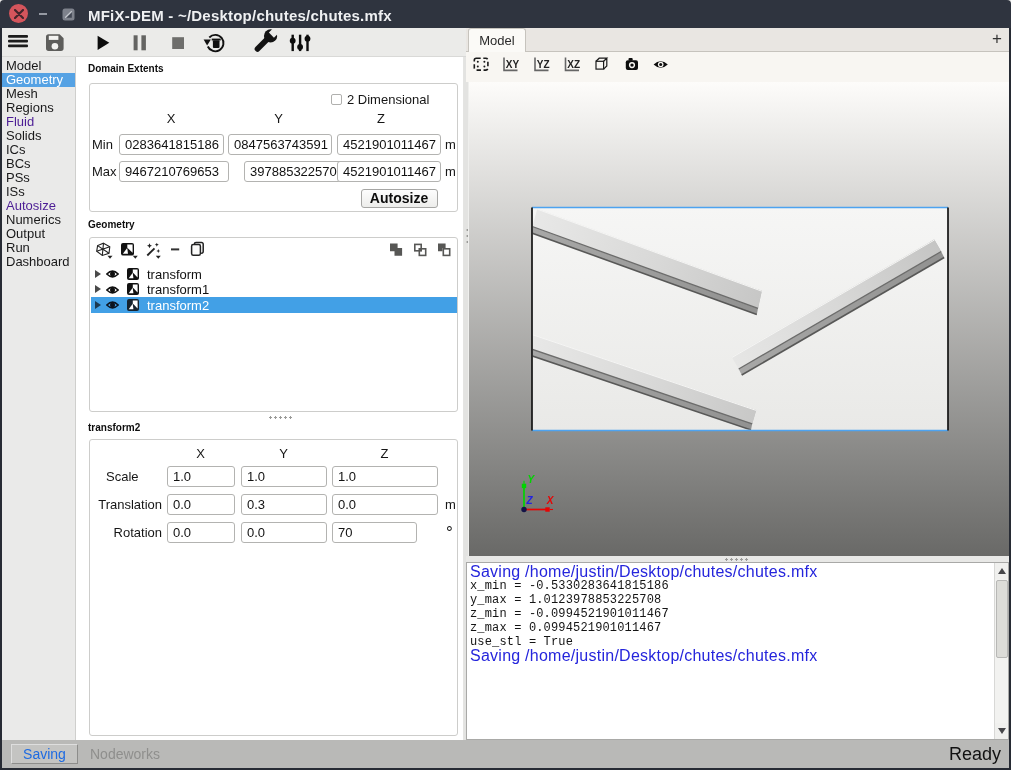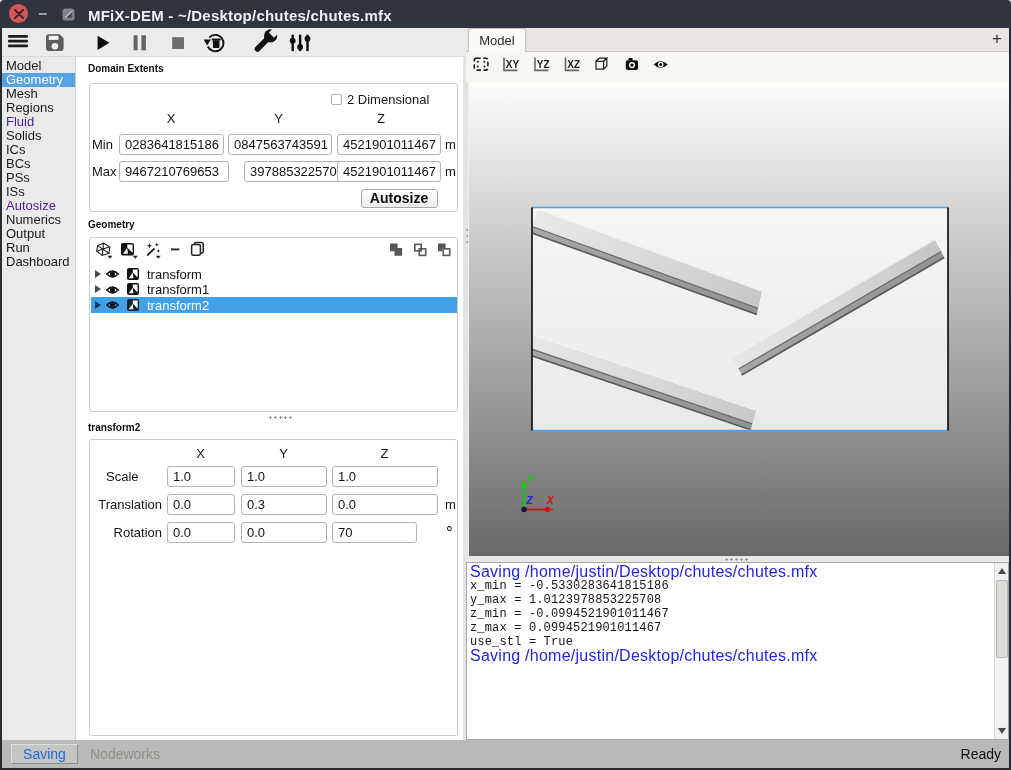--- a/index.html
+++ b/index.html
@@ -47,21 +47,21 @@
 .cb{font-family:"Liberation Sans",sans-serif;font-size:16px;color:#2525dc;letter-spacing:0.25px}
 #cscroll{position:absolute;right:0;top:0;width:14px;height:176px;background:#f2f2f0;border-left:1px solid #d8d8d6}
 .sbtn{position:absolute;left:0;width:13px;height:16px;background:#f0f0ee}
 .tri-up{position:absolute;left:2.5px;top:5px;width:0;height:0;border-left:4px solid transparent;border-right:4px solid transparent;border-bottom:6px solid #47474a}
 .tri-dn{position:absolute;left:2.5px;top:5px;width:0;height:0;border-left:4px solid transparent;border-right:4px solid transparent;border-top:6px solid #47474a}
 #cthumb{position:absolute;left:0.5px;top:17px;width:12px;height:78px;background:#dcdcd8;border:1px solid #b7b7b5;border-radius:2px}
 
 #statusbar{left:0;top:740px;width:1011px;height:28px;background:#b9b9b7}
 #modeler{position:absolute;left:11px;top:4px;width:67px;height:20px;background:#c4c4c2;border:1px solid #8d8d8b;border-top-color:#dedede;border-left-color:#dedede;font-size:14px;color:#1e6be2;text-align:center;line-height:18px}
 #nodeworks{position:absolute;left:90px;top:4px;height:20px;line-height:20px;font-size:14px;color:#8f8f8d}
-#ready{position:absolute;right:10px;top:4px;height:20px;line-height:20px;font-size:14px;color:#111}
+#ready{position:absolute;right:10px;top:4px;height:20px;line-height:20px;font-size:18px;color:#111}
 
 #bl{left:0;top:28px;width:2px;height:740px;background:#272b34;z-index:50}
 #br{left:1009px;top:28px;width:2px;height:740px;background:#272b34;z-index:50}
 #bb{left:0;top:768px;width:1011px;height:2px;background:#272b34;z-index:50}
 </style></head>
 <body>
 <div id="win">
 <div class="abs" id="titlebar">
   <div class="abs" id="closebtn">
         <svg width="10" height="10">

